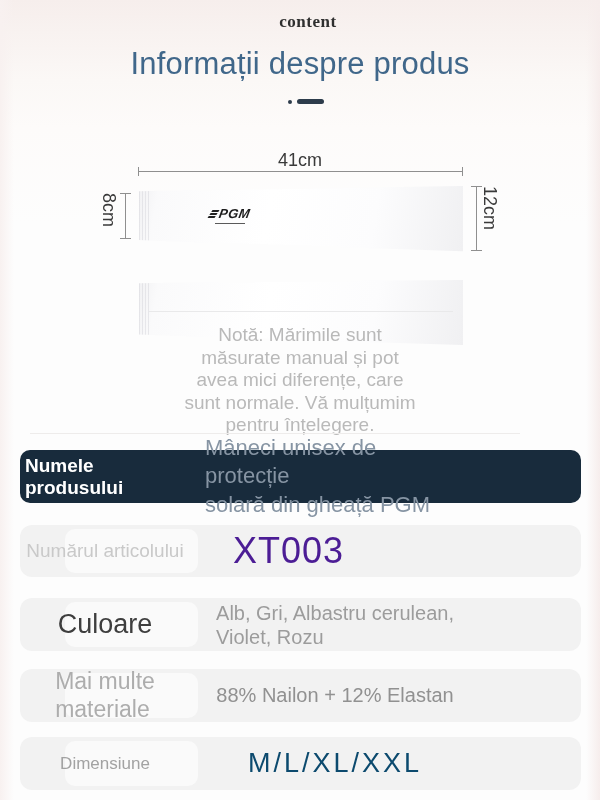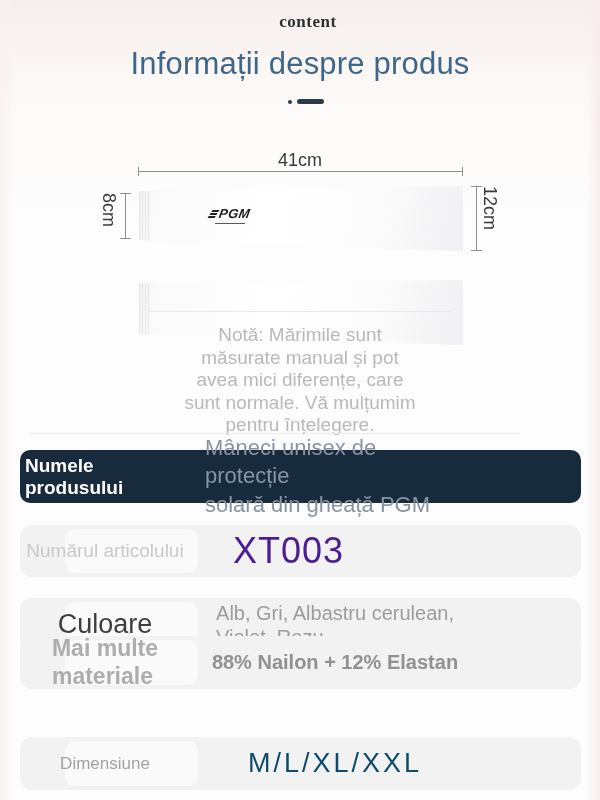--- a/index.html
+++ b/index.html
@@ -59,21 +59,21 @@
   .row{left:20px;width:561px;border-radius:12px;background:#f2f2f2;}
   .row.dark{background:#182b3c;border-radius:10px;}
   .cell{position:absolute;top:0;height:100%;display:flex;align-items:center;justify-content:center;text-align:left;}
   .cell.lab{left:5px;width:160px;}
   .cell.val{left:185px;width:260px;}
   .patch{position:absolute;left:45px;top:4px;width:133px;height:calc(100% - 8px);border-radius:10px;background:#fafafa;}
 
   .r1{top:450px;height:53px;}
   .r2{top:525px;height:52px;}
   .r3{top:598px;height:53px;}
-  .r4{top:636px;height:53px;font-weight:bold;}
+  .r4{top:669px;height:53px;}
   .r5{top:737px;height:53px;}
 
   .r1 .lab{font-size:19px;font-weight:700;color:#ffffff;}
   .r1 .val{font-size:22px;line-height:1.3;color:#8694a3;}
   .r2 .lab{font-size:19px;color:#c9c9c9;}
   .r2 .val{font-size:36px;color:#4c1d95;letter-spacing:1px;justify-content:flex-start;padding-left:28px;box-sizing:border-box;}
   .r3 .lab{font-size:27px;color:#3e3e3e;}
   .r3 .val{font-size:20px;line-height:1.2;color:#9c9c9c;}
   .r4 .lab{font-size:23px;line-height:1.2;color:#adadad;}
   .r4 .val{font-size:20px;color:#919191;}

